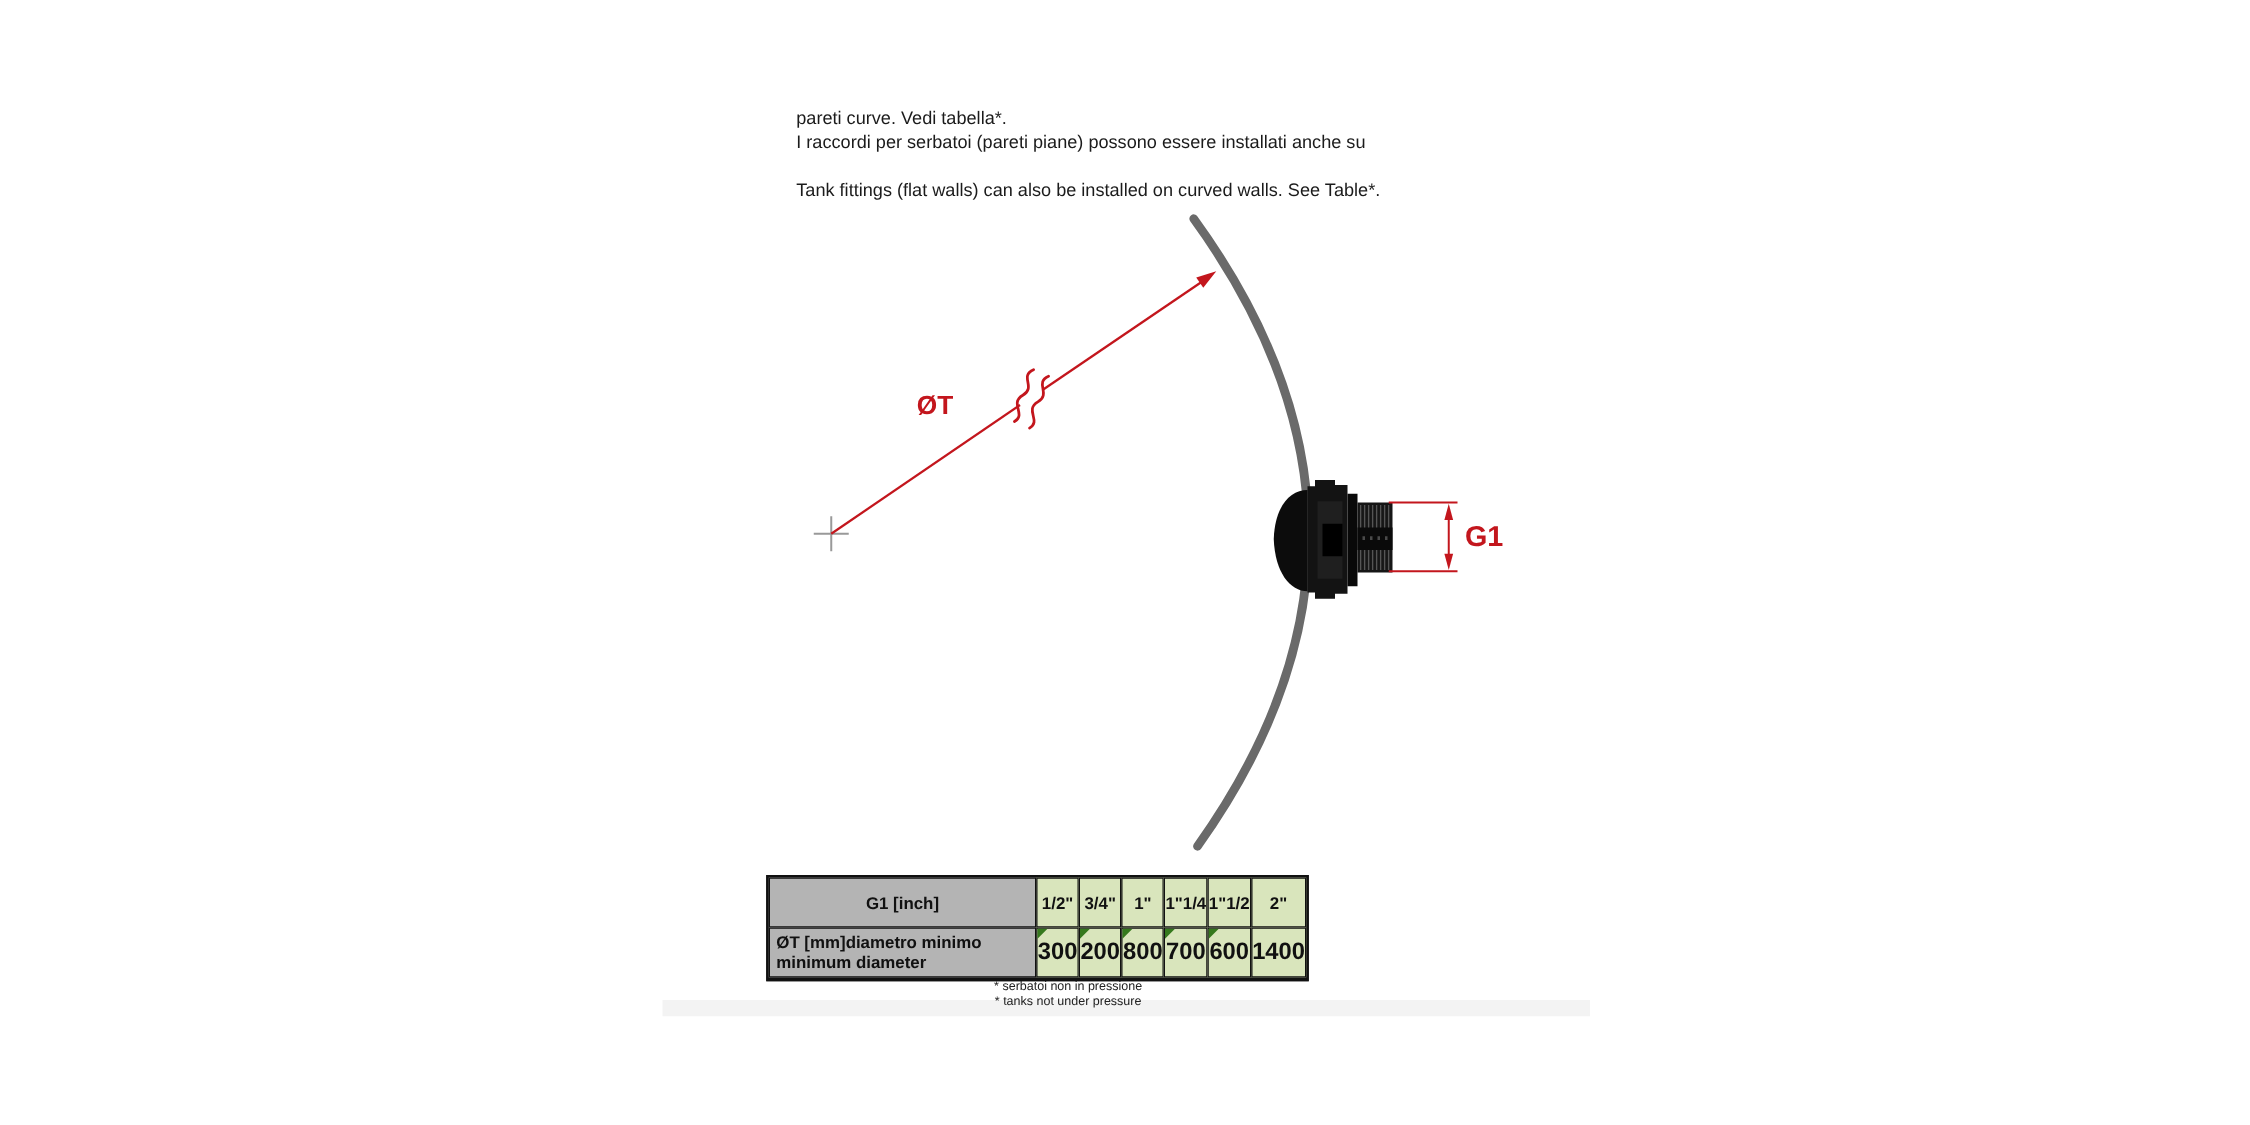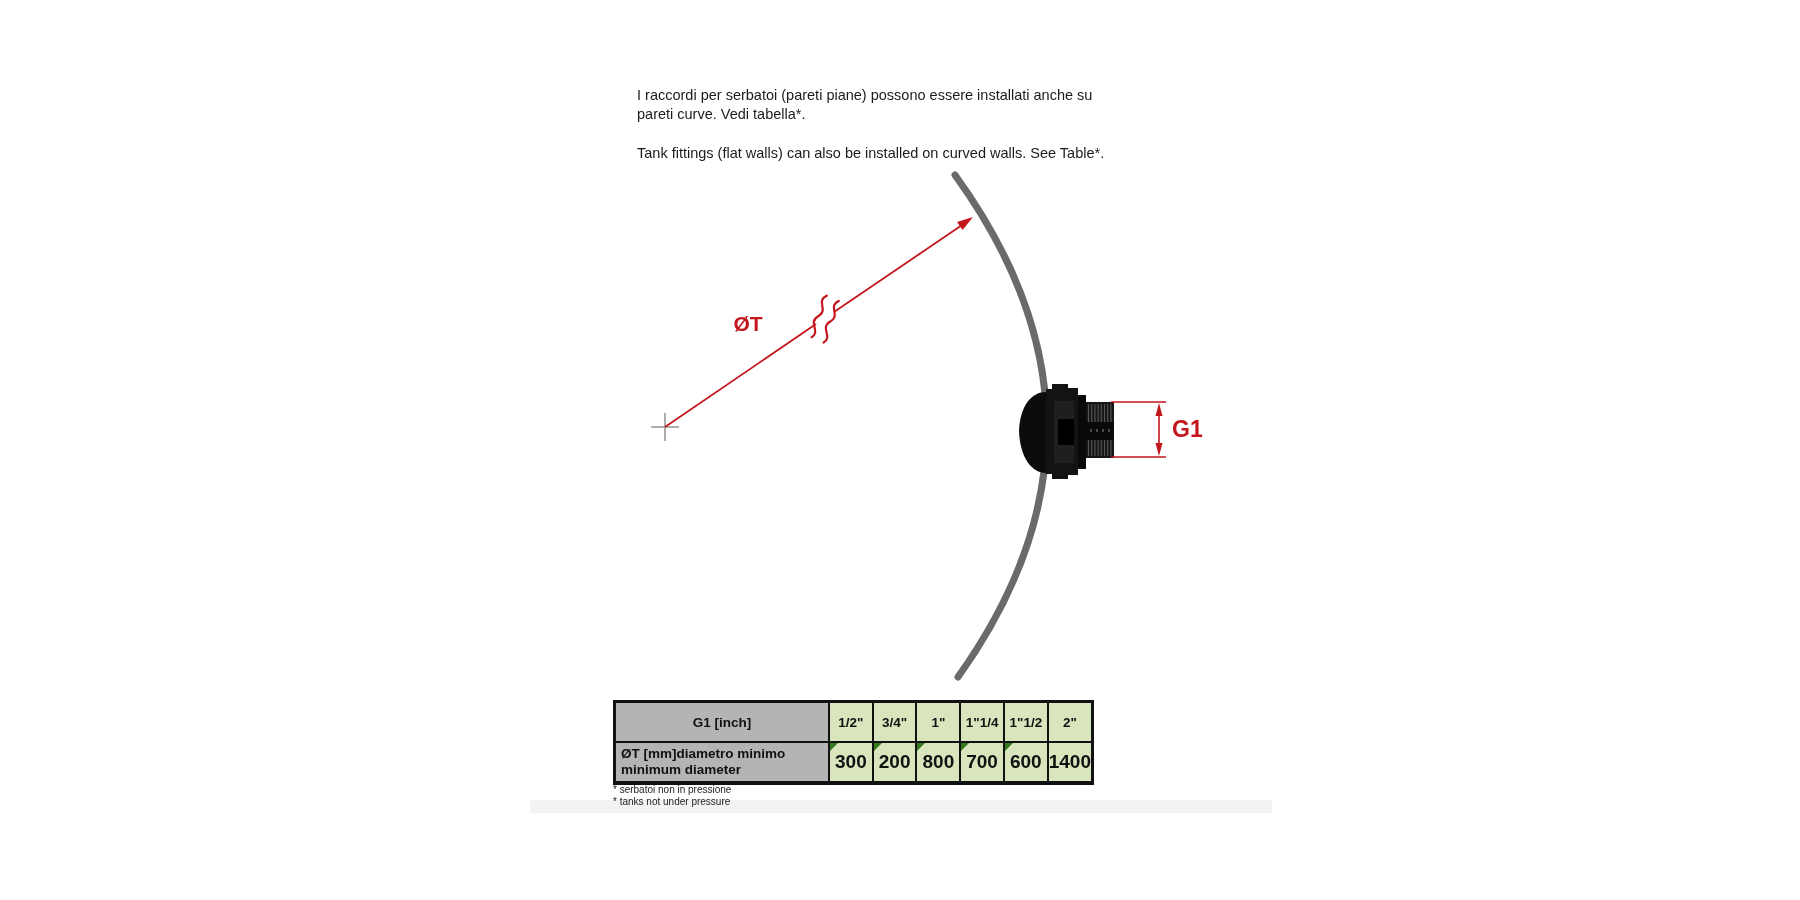--- a/index.html
+++ b/index.html
@@ -10,21 +10,21 @@
   }
   .intro { position:absolute; left:637px; font-size:14.5px; line-height:19px; color:#1b1b1b; white-space:nowrap; }
   .intro-it { top:86px; }
   .intro-en { top:144px;text-align:right; }
 
   .scan-strip { position:absolute; left:530px; top:800px; width:742px; height:13px; background:#f3f3f3; }
 
   .diagram-svg { position:absolute; left:620px; top:165px; width:600px; height:540px; }
 
   .spec-table {
-    position:absolute; left:613px; top:700px; width:481px;
+    position:absolute; left:613px; top:700px; width:434px;
     display:grid; grid-template-columns:214px repeat(6,1fr);
     grid-template-rows:40px 40px;
     border:2px solid #111; border-bottom-width:3px;
     box-sizing:border-box; background:#111;
   }
   .cell {
     border:1px solid #111; box-sizing:border-box;
     display:flex; align-items:center; justify-content:center;
     font-weight:bold; color:#111; position:relative;
   }
@@ -35,31 +35,31 @@
   .header-label { font-size:13.5px; }
   .val-label { flex-direction:column; align-items:stretch; justify-content:center; padding:0 5px; font-size:13.5px; line-height:16px; }
   .val-label .l1 { display:flex; justify-content:flex-start; }
   .val-label .l2 { }
   .corner:before {
     content:""; position:absolute; left:0; top:0; width:0; height:0;
     border-top:8px solid #35791d; border-right:8px solid transparent;
   }
   .footnotes {
     position:absolute; left:613px; top:784px; width:483px;
-    text-align:left; font-size:10px; line-height:11.5px; color:#222;
+    text-align:center; font-size:10px; line-height:11.5px; color:#222;
   }
 </style>
 </head>
 <body>
 
 <div class="page">
 
   <div class="intro intro-it">
+    <div>pareti curve. Vedi tabella*.</div>
     <div>I raccordi per serbatoi (pareti piane) possono essere installati anche su</div>
-    <div>pareti curve. Vedi tabella*.</div>
   </div>
   <div class="intro intro-en">
     <div>Tank fittings (flat walls) can also be installed on curved walls. See Table*.</div>
   </div>
 
   <div class="scan-strip"></div>
 
   <svg class="diagram-svg" viewBox="0 0 600 540" xmlns="http://www.w3.org/2000/svg">
 
     <path d="M335,10 Q517,261 338,512" fill="none" stroke="#6a6a6a" stroke-width="7" stroke-linecap="round"></path>

